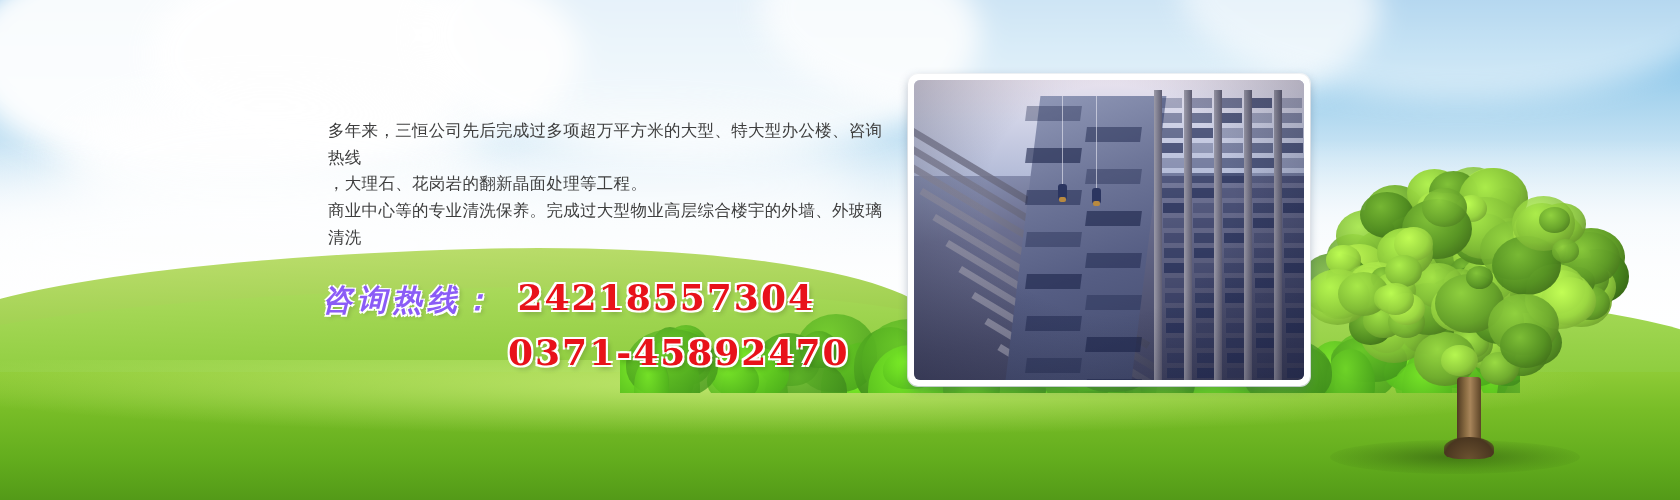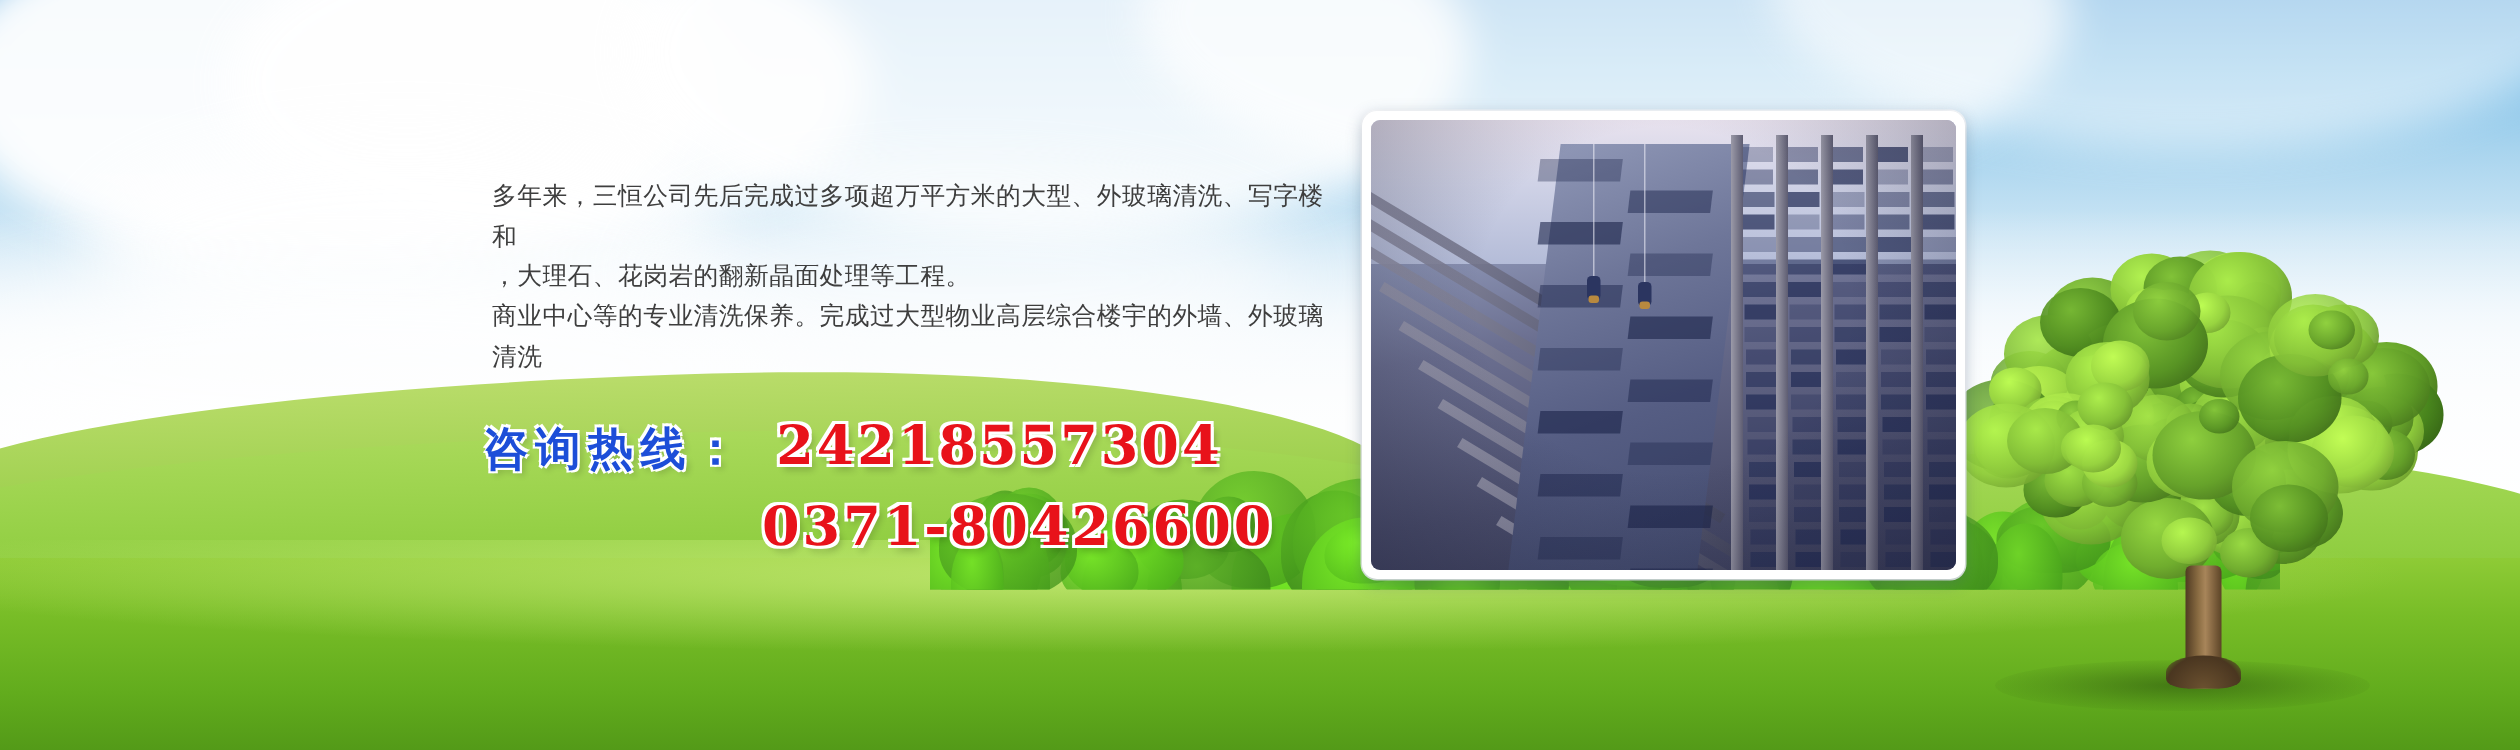--- a/index.html
+++ b/index.html
@@ -109,21 +109,21 @@
   .para{
     margin:22px 0 0 8px;width:566px;
     font-family:"DejaVu Sans","Liberation Sans",sans-serif;
     font-size:16.5px;color:#3e3e3e;line-height:1.62;letter-spacing:.3px;
   }
   .para p{margin:0;}
 
   .hotline{margin:24px 0 0 2px;white-space:nowrap;}
   .hot-label{
     font-family:"DejaVu Serif","Liberation Serif",serif;
-    font-size:30px;font-weight:bold;color:#1d4ed8;
+    font-size:30px;font-weight:bold;font-style:italic;color:#8b5cf6;
     letter-spacing:5px;
     text-shadow:1.5px 1.5px 0 #fff,-1.5px -1.5px 0 #fff,1.5px -1.5px 0 #fff,-1.5px 1.5px 0 #fff,3px 3px 4px rgba(0,0,0,.18);
   }
   .hot-num{
     font-family:"DejaVu Serif","Liberation Serif",serif;
     font-size:36px;font-weight:bold;color:#e8121a;letter-spacing:2px;
     margin-left:16px;
     text-shadow:2px 2px 0 #fff,-2px -2px 0 #fff,2px -2px 0 #fff,-2px 2px 0 #fff,3px 4px 5px rgba(0,0,0,.2);
   }
   .hot-num2{
@@ -543,25 +543,25 @@
         <div class="ph-worker" style="left:178px;top:108px;"></div>
         <div class="ph-face" style="left:0;top:0;width:100%;height:100%;background:radial-gradient(ellipse at 50% 40%,rgba(0,0,0,0) 45%,rgba(20,22,45,.35) 100%);"></div>
       </div>
   </div>
 
   <div class="copy">
 
 
 
     <div class="para">
-      <p>多年来，三恒公司先后完成过多项超万平方米的大型、外玻璃清洗、写字楼和</p>
+      <p>多年来，三恒公司先后完成过多项超万平方米的大型、特大型办公楼、咨询热线</p>
       <p>，大理石、花岗岩的翻新晶面处理等工程。</p>
       <p>商业中心等的专业清洗保养。完成过大型物业高层综合楼宇的外墙、外玻璃清洗</p>
     </div>
 
     <div class="hotline">
       <span class="hot-label">咨询热线：</span>
       <span class="hot-num">24218557304</span>
-      <span class="hot-num2">0371-80426600</span>
+      <span class="hot-num2">0371-45892470</span>
     </div>
 
   </div>
 </div>
 
 </body></html>

